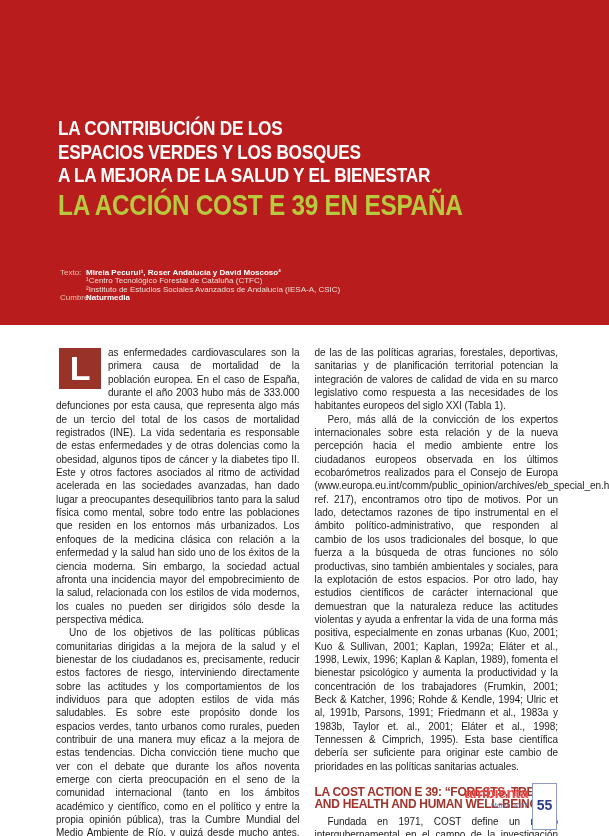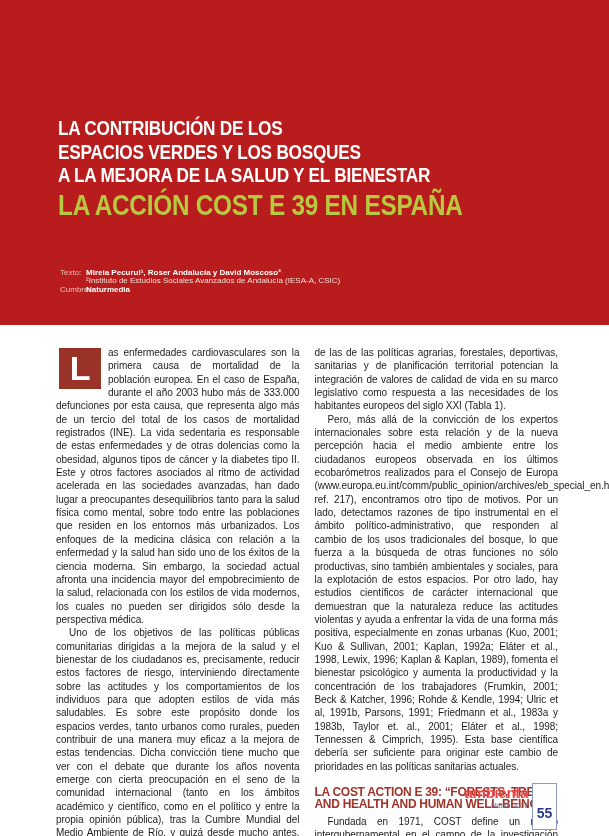--- a/index.html
+++ b/index.html
@@ -122,21 +122,21 @@
     color: #5f6fa6;
     font-size: 7px;
   }
   .page-number-box {
     position: absolute;
     left: 532px; top: 783px;
     width: 25px; height: 47px;
     background: #ffffff;
     border: 1px solid #8c9ac8;
     text-align: center;
-    padding-top: 20px;
+    padding-top: 12px;
   }
   .page-number {
     color: #2a3a8c;
     font-weight: bold;
     font-size: 14px;
   }
 </style>
 </head>
 <body>
 
@@ -146,20 +146,23 @@
     <div class="title-block">
       <div class="title-line">LA CONTRIBUCIÓN DE LOS</div>
       <div class="title-line">ESPACIOS VERDES Y LOS BOSQUES</div>
       <div class="title-line">A LA MEJORA DE LA SALUD Y EL BIENESTAR</div>
       <div class="subtitle-line">LA ACCIÓN COST E 39 EN ESPAÑA</div>
     </div>
 
     <div class="credits">
       <div class="credit-row">
         <span class="credit-label">Texto:</span><span class="credit-strong">Mireia Pecurul¹, Roser Andalucía y David Moscoso²</span>
+      </div>
+      <div class="credit-row">
+        <span class="credit-label"></span><span class="credit-affil">¹Centro Tecnológico Forestal de Cataluña (CTFC)</span>
       </div>
       <div class="credit-row">
         <span class="credit-label"></span><span class="credit-affil">²Instituto de Estudios Sociales Avanzados de Andalucía (IESA-A, CSIC)</span>
       </div>
       <div class="credit-row">
         <span class="credit-label">Cumbre:</span><span class="credit-strong">Naturmedia</span>
       </div>
     </div>
   </header>
 

